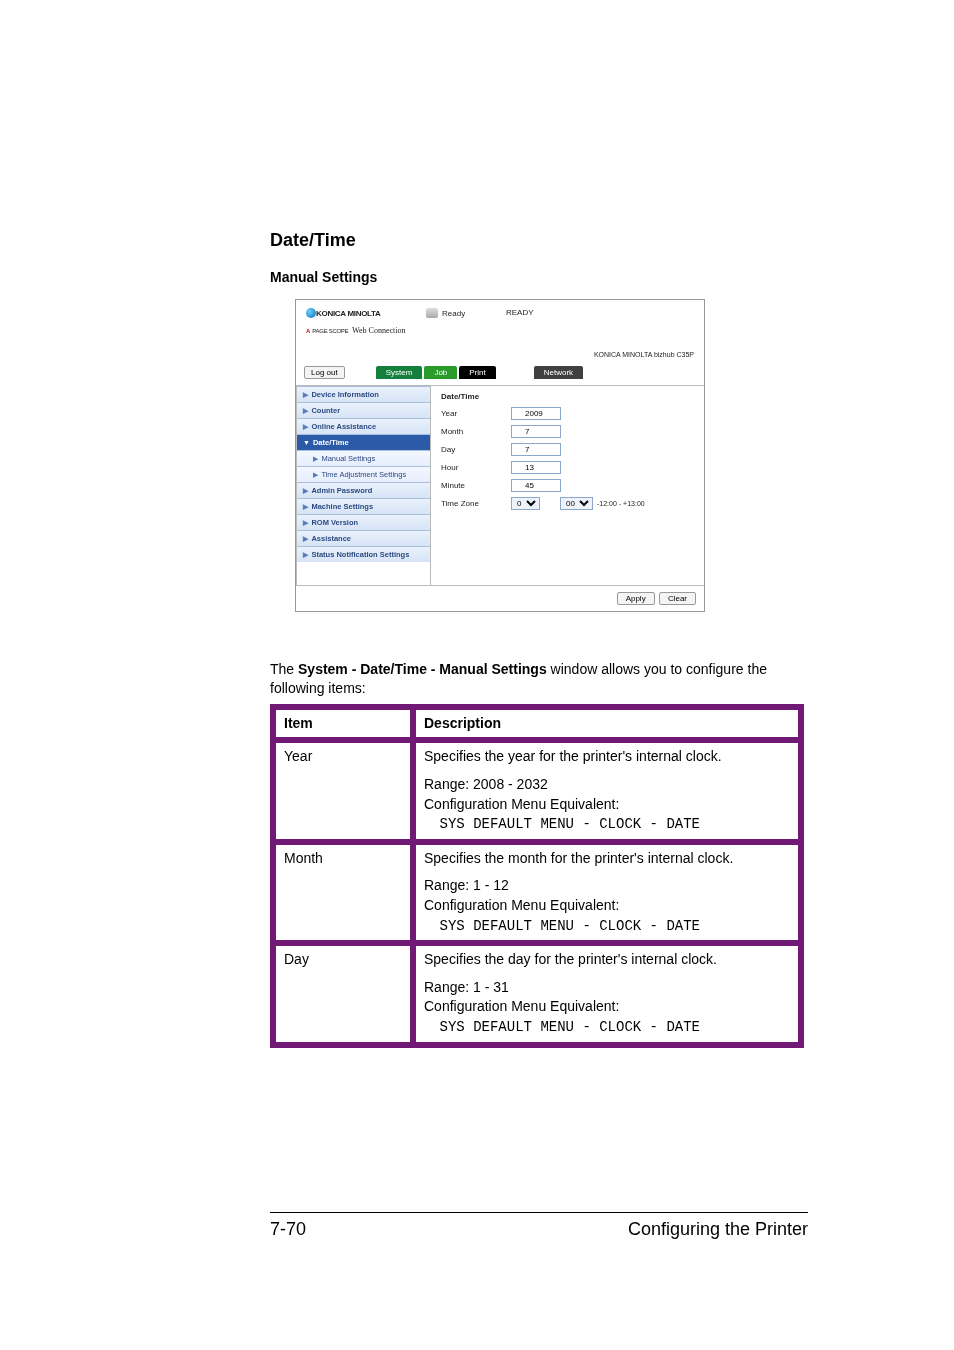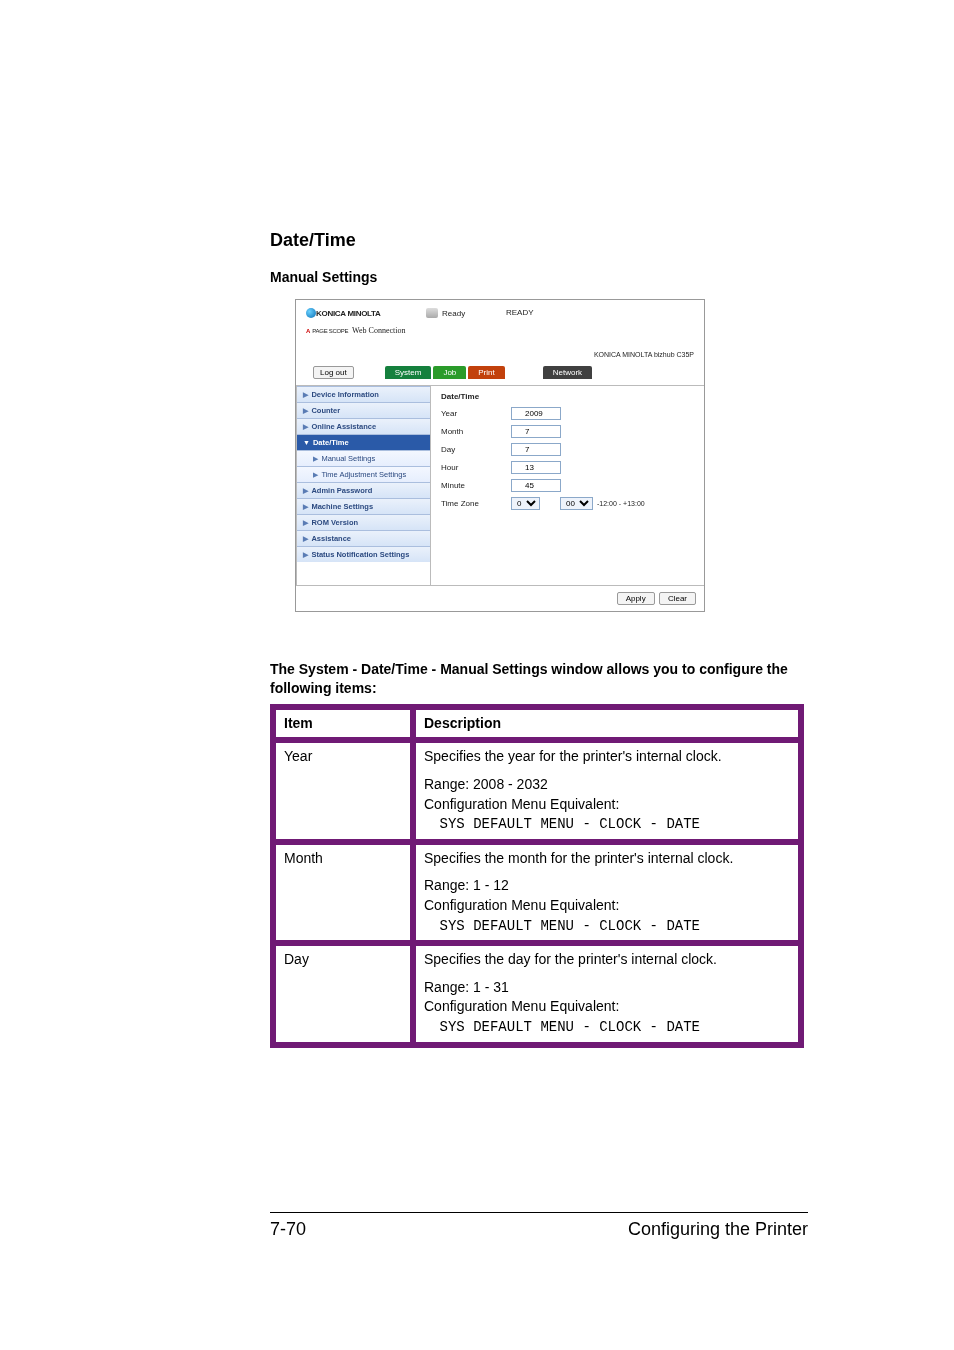--- a/index.html
+++ b/index.html
@@ -83,36 +83,35 @@
     align-items: center;
     padding: 4px 4px 6px 8px;
     gap: 6px;
   }
   .btn-logout {
     font-size: 8px;
     border: 1px solid #999;
     padding: 1px 6px;
     background: #f4f4f4;
     border-radius: 2px;
-    margin-left: 9px;
   }
   .tabs {
     display: flex;
     margin-left: 25px;
   }
   .tab {
     padding: 2px 10px;
     font-size: 8px;
     margin-right: 2px;
     color: #fff;
     border-radius: 2px 2px 0 0;
   }
   .tab.active { background:#15803d; color:#fff; }
   .tab.job { background:#2a9b2a; }
-  .tab.print { background:#c2410c; }
+  .tab.print { background:#000000; }
   .tab.network { background:#404040;margin-left:36px; }
   .shot-body {
     display: flex;
     border-top: 1px solid #bbb;
     min-height: 200px;
   }
   .sidebar {
     width: 135px;
     border-right: 1px solid #bbb;
     border-left: 1px solid #bbb;
@@ -179,21 +178,20 @@
   .headrel { position: relative; }
   .status-line2 {
     position:absolute; left:210px; top:8px; font-size:8px;
   }
 
   
   p.desc {
     font-size: 14px;
     margin: 48px 0 6px 0;
     line-height: 1.35;
-    font-weight: bold;
   }
   
   table.items {
     border-collapse: collapse;
     width: 100%;
     font-size: 14px;
     margin-top: 2px;
   }
   table.items th, table.items td {
     border: 6px solid #701a75;

